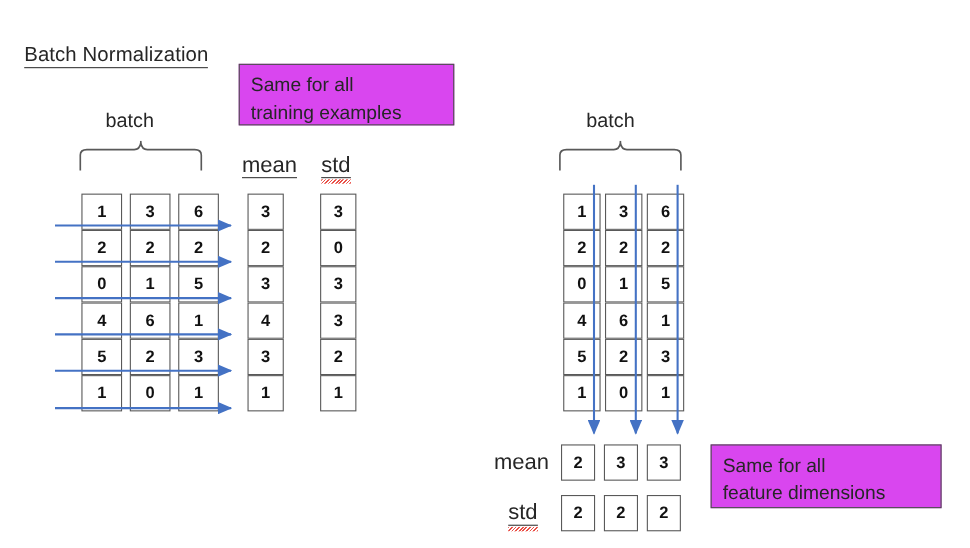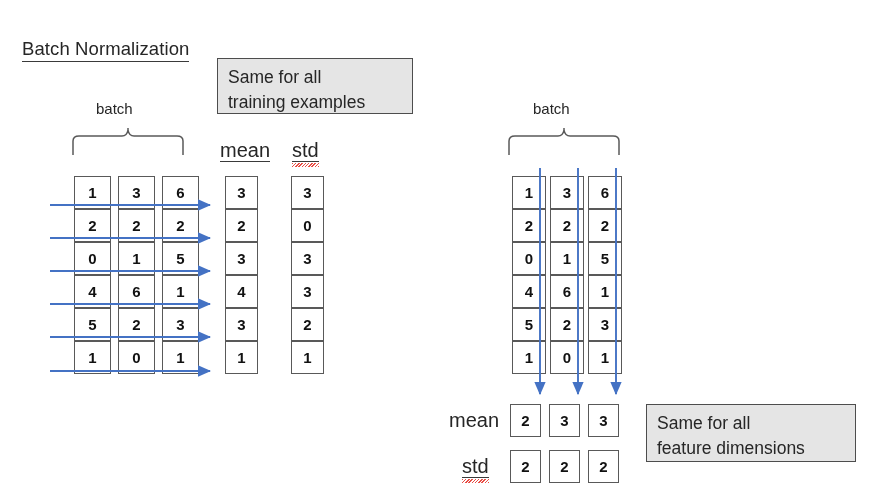--- a/index.html
+++ b/index.html
@@ -26,21 +26,21 @@
     color: #262626;
     letter-spacing: 0.1px;
     white-space: nowrap;
     border-bottom: 1.6px solid #3a3a3a;
     padding-bottom: 1px;
     line-height: 22px;
   }
 
   
   .batch-label {
-    font-size: 15px;
+    font-size: 18px;
     color: #262626;
     white-space: nowrap;
     line-height: 20px;
   }
 
   
   .brace svg { display: block; }
 
   
   .cell {
@@ -58,21 +58,21 @@
   }
 
   
   .arrow-layer { position: absolute; left: 0; top: 0; pointer-events: none; }
 
   
   .callout {
     position: absolute;
     box-sizing: border-box;
     border: 1.4px solid #4d4d4d;
-    background: #e5e5e5;
+    background: #d946ef;
     font-size: 17.5px;
     color: #262626;
     line-height: 25px;
     padding: 6px 9px 6px 10px;
     white-space: pre-line;
   }
 
   
   .stat-label {
     font-size: 20px;

